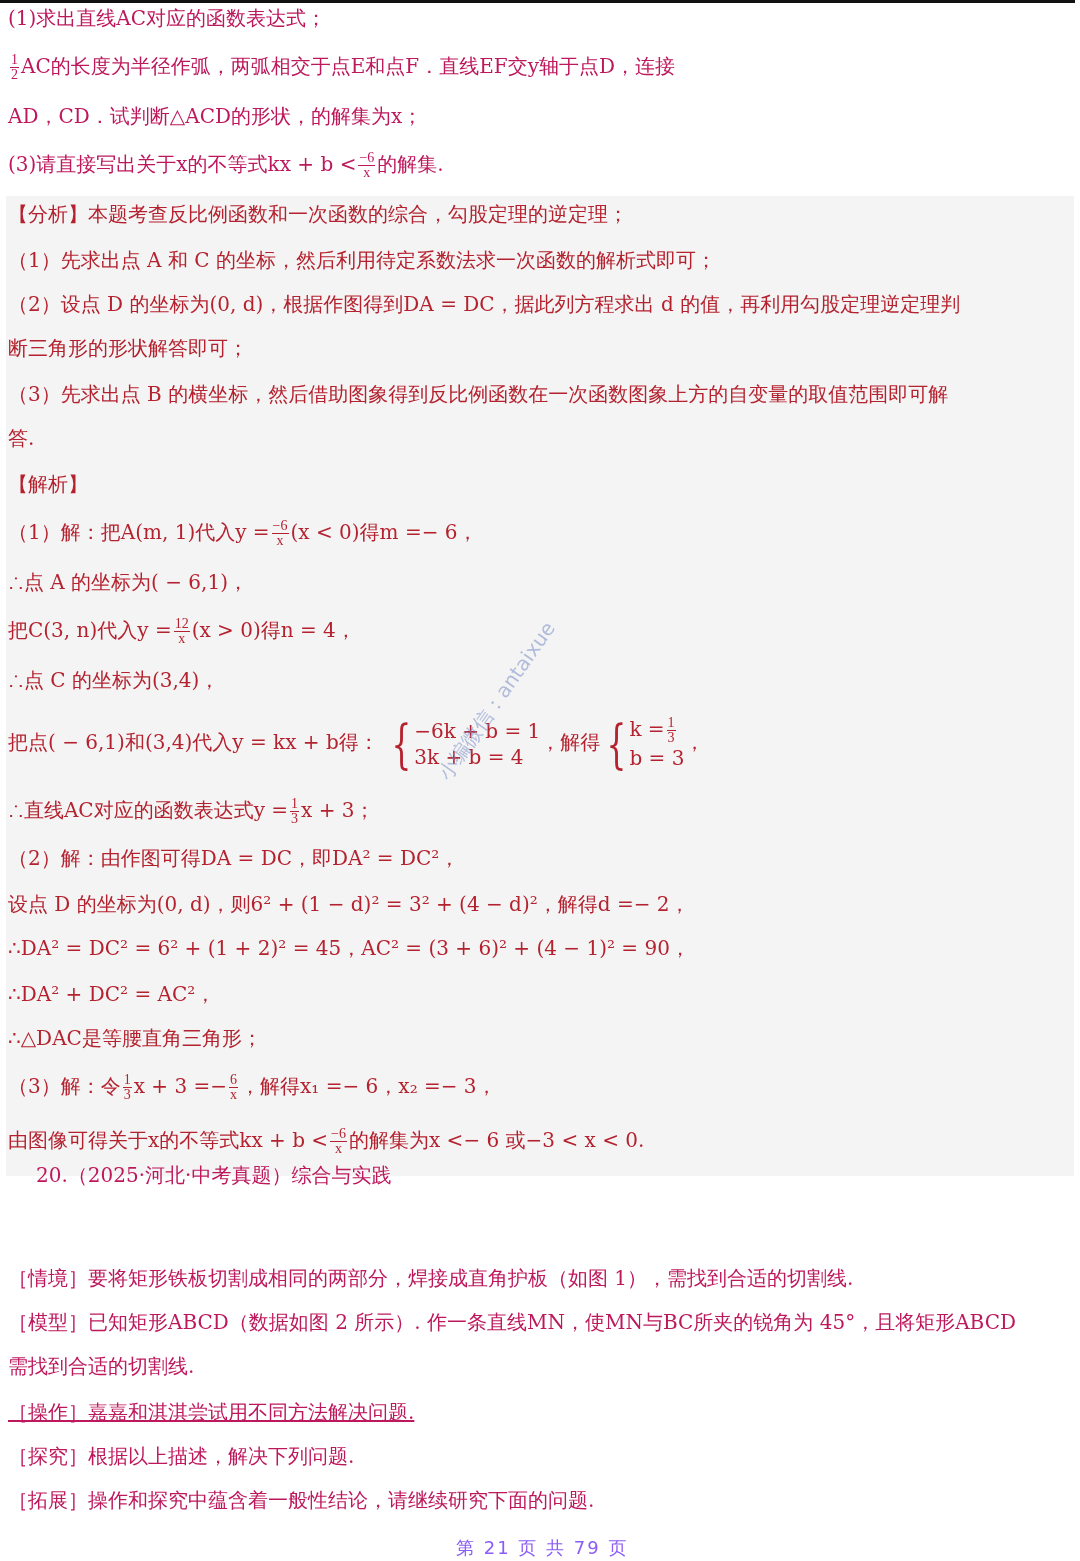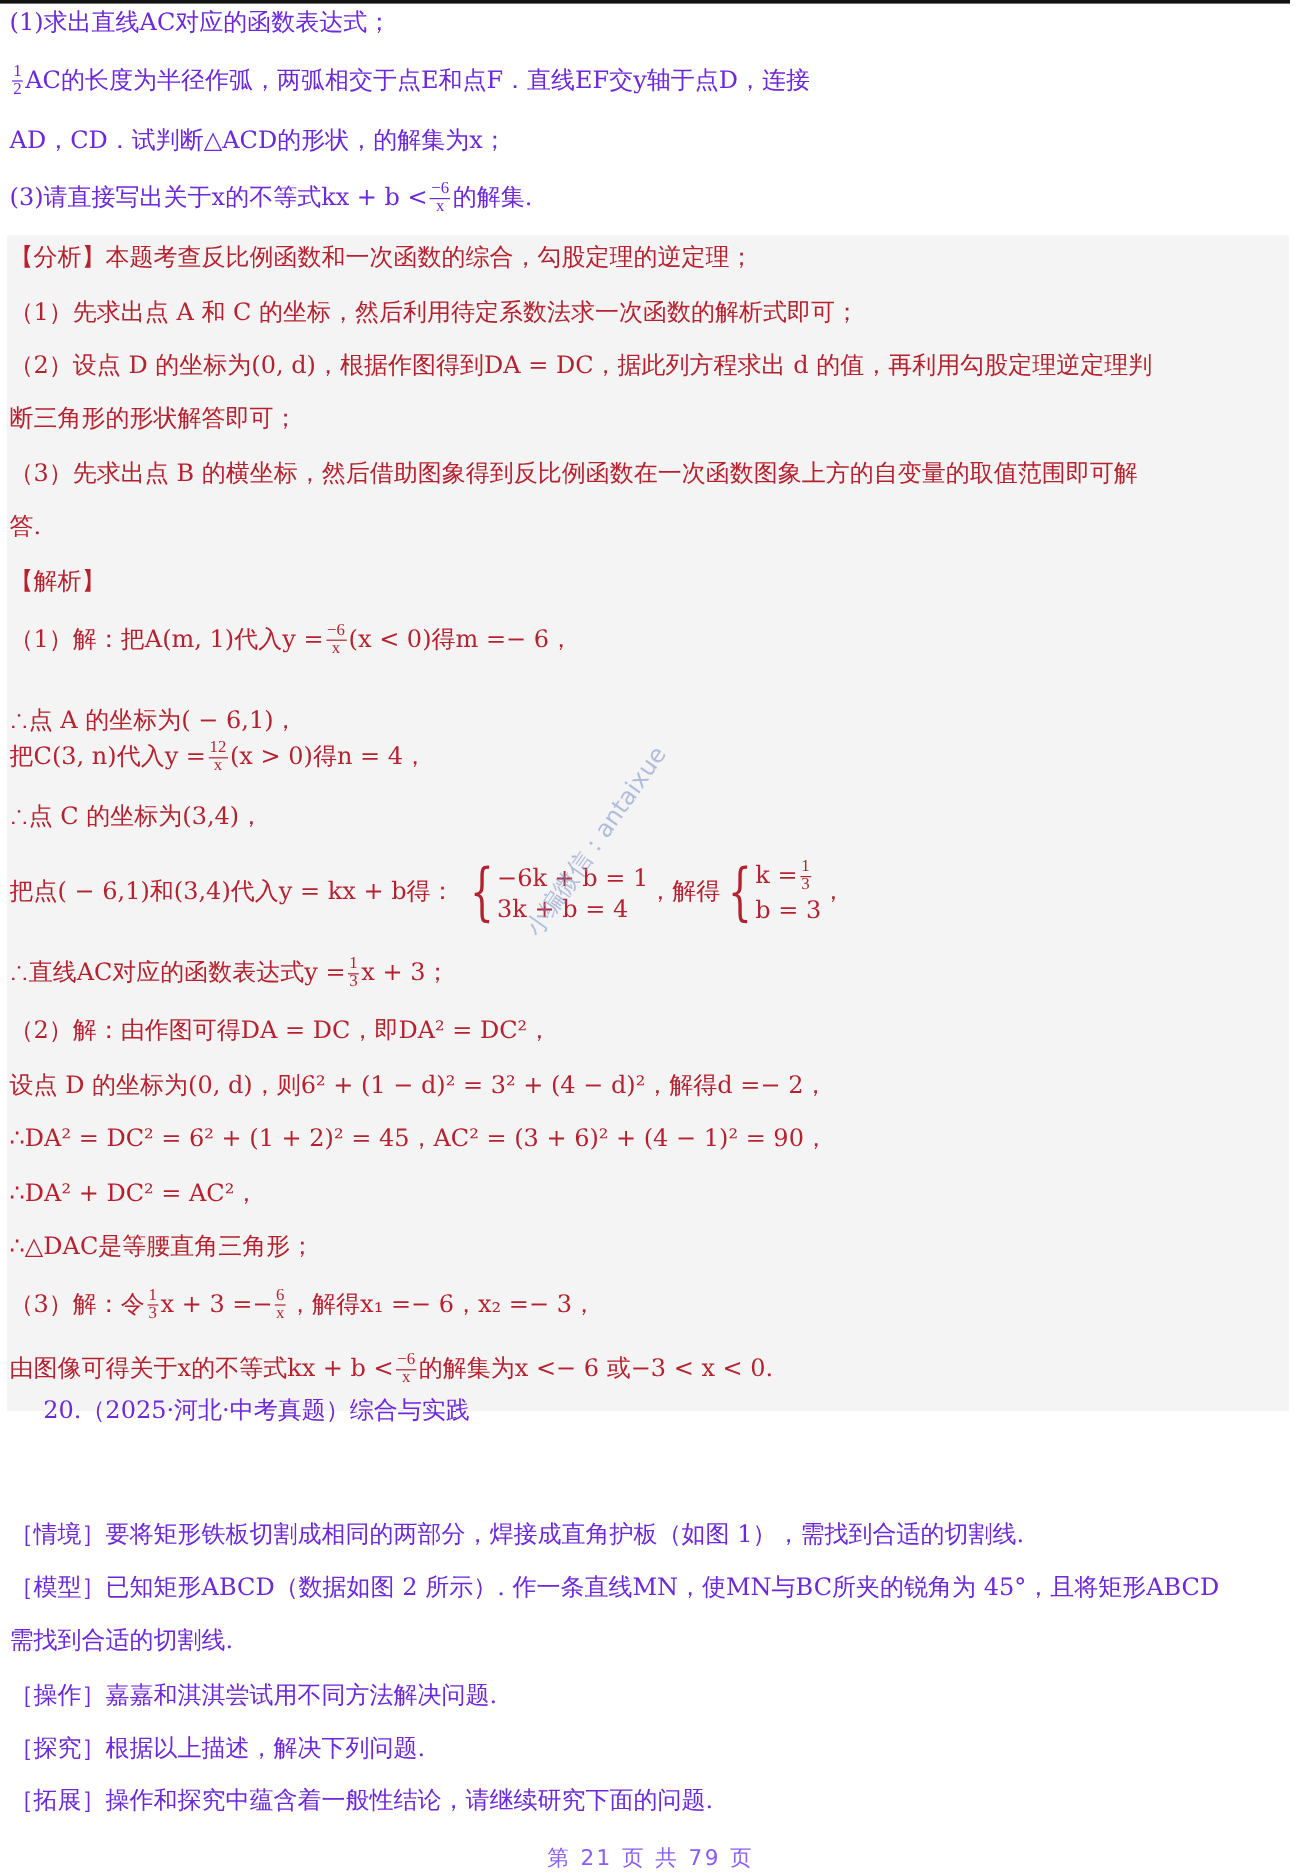--- a/index.html
+++ b/index.html
@@ -2,21 +2,21 @@
 <html><head>
 <meta charset="utf-8">
 <style>
   html, body { margin: 0; padding: 0; }
   body {
     width: 1080px; height: 1561px; background: #ffffff; position: relative; overflow: hidden;
     font-family: "DejaVu Serif", "Liberation Serif", serif; color: #1a1a1a;
   }
   .topbar { position: absolute; left: 0; top: 0; width: 1075px; height: 3px; background: #111; }
   .line { position: absolute; left: 8px; white-space: nowrap; font-size: 20px; line-height: 28px; }
-  .q { color: #6d28d9; }
+  .q { color: #be185d; }
   .red { color: #b5222f; }
   .bold { font-weight: normal; }
   .box {
     position: absolute; left: 6px; top: 196px; width: 1068px; height: 980px;
     background: #f4f4f4;
   }
   .frac { display: inline-flex; flex-direction: column; align-items: center; vertical-align: middle;
           font-size: 14px; line-height: 14px; margin: 0 2px; font-family: "Liberation Serif", serif; }
   .frac .num { border-bottom: 1px solid currentColor; padding: 0 1px; }
   .brace { display: inline-flex; align-items: center; vertical-align: middle; }
@@ -60,21 +60,21 @@
 <div class="line red" style="top:424px;">答.</div>
 
 <div class="line red bold" style="top:470px;">【解析】</div>
 
 <div class="line red" style="top:518px;">
   <span>（1）解：把A(m, 1)代入y =</span><span class="frac">
       <span class="num">−6</span>
       <span>x</span>
     </span><span>(x &lt; 0)得m =− 6，</span>
 </div>
-<div class="line red" style="top:586px;">∴点 A 的坐标为( − 6,1)，</div>
+<div class="line red" style="top:568px;">∴点 A 的坐标为( − 6,1)，</div>
 <div class="line red" style="top:616px;">
   <span>把C(3, n)代入y =</span><span class="frac">
       <span class="num">12</span>
       <span>x</span>
     </span><span>(x &gt; 0)得n = 4，</span>
 </div>
 <div class="line red" style="top:666px;">∴点 C 的坐标为(3,4)，</div>
 
 <div class="line red" style="top:716px;">
   <span>把点( − 6,1)和(3,4)代入y = kx + b得：</span>
@@ -122,17 +122,17 @@
       <span>x</span>
     </span><span>的解集为x &lt;− 6 或−3 &lt; x &lt; 0.</span>
 </div>
 
 <div class="watermark">小编微信：antaixue</div>
 
 <div class="line q" style="top:1161px;margin-left:28px;">20.（2025·河北·中考真题）综合与实践</div>
 <div class="line q" style="top:1264px;">［情境］要将矩形铁板切割成相同的两部分，焊接成直角护板（如图 1），需找到合适的切割线.</div>
 <div class="line q" style="top:1308px;">［模型］已知矩形ABCD（数据如图 2 所示）. 作一条直线MN，使MN与BC所夹的锐角为 45°，且将矩形ABCD</div>
 <div class="line q" style="top:1352px;">需找到合适的切割线.</div>
-<div class="line q" style="top:1398px;">［操作］嘉嘉和淇淇尝试用不同方法解决问题.</div>
+<div class="line q" style="top:1398px;text-decoration:underline;">［操作］嘉嘉和淇淇尝试用不同方法解决问题.</div>
 <div class="line q" style="top:1442px;">［探究］根据以上描述，解决下列问题.</div>
 <div class="line q" style="top:1486px;">［拓展］操作和探究中蕴含着一般性结论，请继续研究下面的问题.</div>
 
 <div class="footer">第 21 页 共 79 页</div>
 
 </body></html>

